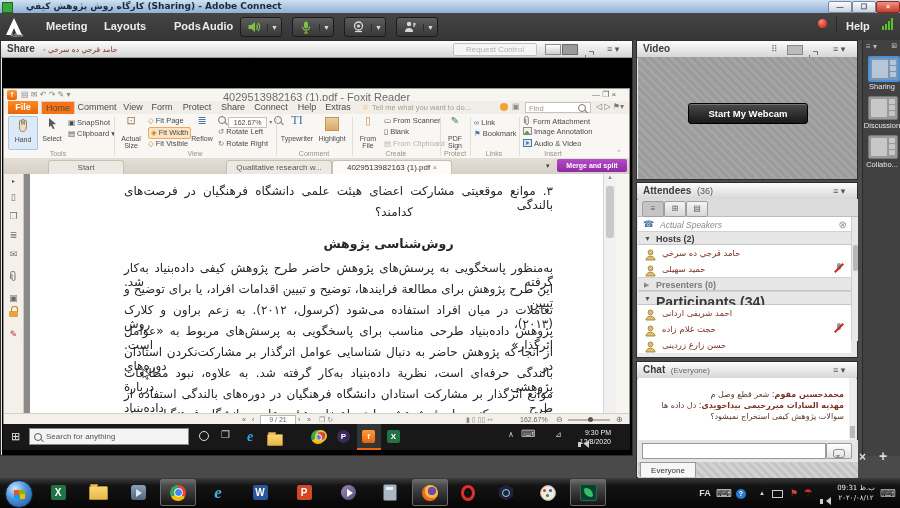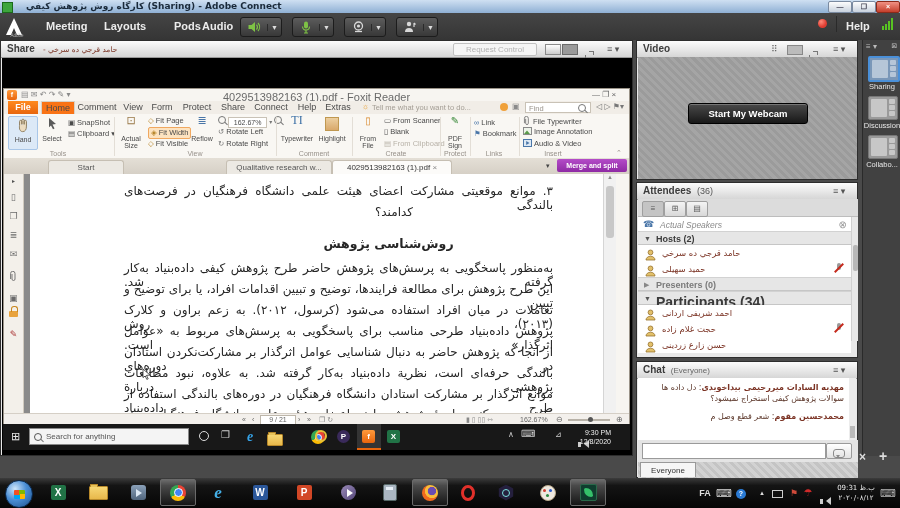--- a/index.html
+++ b/index.html
@@ -276,21 +276,21 @@
       <div class="grp-label" style="left:437px;width:28px;">Protect</div>
       <div class="gsep" style="left:466px;"></div>
 
       <div class="smitem" style="left:470px;top:4px;"><span class="si" style="color:#4a76a8;">∞</span><span>Link</span></div>
       <div class="smitem" style="left:470px;top:15px;"><span class="si" style="color:#4a76a8;">⚑</span><span>Bookmark</span></div>
       <div class="grp-label" style="left:466px;width:48px;">Links</div>
       <div class="gsep" style="left:515px;"></div>
 
       <div class="smitem" style="left:519px;top:2px;"><span class="si"><svg width="8" height="10" viewBox="0 0 9 11">
               <path d="M3 3 v5 a1.5 1.5 0 0 0 3 0 V2.5 a2.2 2.2 0 0 0 -4.4 0 V8" fill="none" stroke="#777" stroke-width="1"></path>
-            </svg></span><span>File Typewriter</span></div>
+            </svg></span><span>Form Attachment</span></div>
       <div class="smitem" style="left:519px;top:13px;"><span class="si"><svg width="9" height="8">
               <rect x="0.5" y="0.5" width="8" height="7" fill="#eef4ea" stroke="#8a8a8a"></rect>
               <polygon points="1,7 4,3.5 7,7" fill="#5a9a4a"></polygon>
             </svg></span><span>Image Annotation</span></div>
       <div class="smitem" style="left:519px;top:25px;"><span class="si"><svg width="9" height="8">
               <rect x="0.5" y="0.5" width="8" height="7" fill="#dce8f4" stroke="#4a76a8"></rect>
               <polygon points="3.2,2 6.5,4 3.2,6" fill="#4a76a8"></polygon>
             </svg></span><span>Audio &amp; Video</span></div>
       <div class="grp-label" style="left:517px;width:64px;">Insert</div>
       <span class="abs" style="left:612px;bottom:1px;font-size:7px;color:#97918a;">⌃</span>
@@ -473,22 +473,22 @@
     </div>
   </div>
 
   
   <div class="abs pod" style="left:636px;top:361px;width:222px;height:117px;">
     <div class="phead">
       <span class="ptitle"><span>Chat</span>&nbsp;&nbsp;<span style="font-weight:normal;font-size:8px;color:#666;">(Everyone)</span></span>
       <span class="pmenu" style="left:196px;">≡ ▾</span>
     </div>
     <div class="abs fa" style="left:1px;top:16px;width:213px;height:62px;background:#fff;direction:rtl;padding:4px 7px 0 4px;box-sizing:border-box;font-size:8px;line-height:11px;color:#5a3528;overflow:hidden;">
+      <div style="margin-top:7px;"><b style="color:#7b3324;">محمدحسین مقوم</b><span>: شعر قطع وصل م</span></div>
       <div><b style="color:#7b3324;">مهدیه السادات میررحیمی بیداخویدی</b><span>: دل داده ها سوالات پژوهش کیفی استخراج نمیشود؟</span></div>
-      <div style="margin-top:7px;"><b style="color:#7b3324;">محمدحسین مقوم</b><span>: شعر قطع وصل م</span></div>
     </div>
     <div class="abs" style="right:1px;top:16px;width:7px;height:62px;background:#ececec;">
         <div class="abs" style="left:1px;bottom:2px;width:5px;height:12px;background:#bbb;"></div>
       </div>
     <div class="abs" style="left:1px;top:78px;width:220px;height:22px;background:#e4e4e4;">
       <input class="abs" style="left: 4px; top: 3px; width: 176px; height: 14px; border: 1px solid rgb(154, 154, 154); font-size: 8px; padding: 0px 3px;">
       <span class="abs" style="left:188px;top:3px;width:26px;height:16px;background:linear-gradient(#fff,#e2e2e2);border:1px solid #9a9a9a;border-radius:2px;text-align:center;box-sizing:border-box;"><span class="bubble" style="margin-top:2px;"></span></span>
     </div>
     <div class="abs" style="left:1px;top:100px;width:220px;height:16px;background:repeating-linear-gradient(45deg,#d2d2d2 0 3px,#c4c4c4 3px 6px);">
       <span class="abs" style="left:2px;top:0;width:56px;height:15px;background:#f6f6f6;border:1px solid #999;border-bottom:none;font-size:8px;line-height:15px;text-align:center;color:#333;box-sizing:border-box;">Everyone</span>

